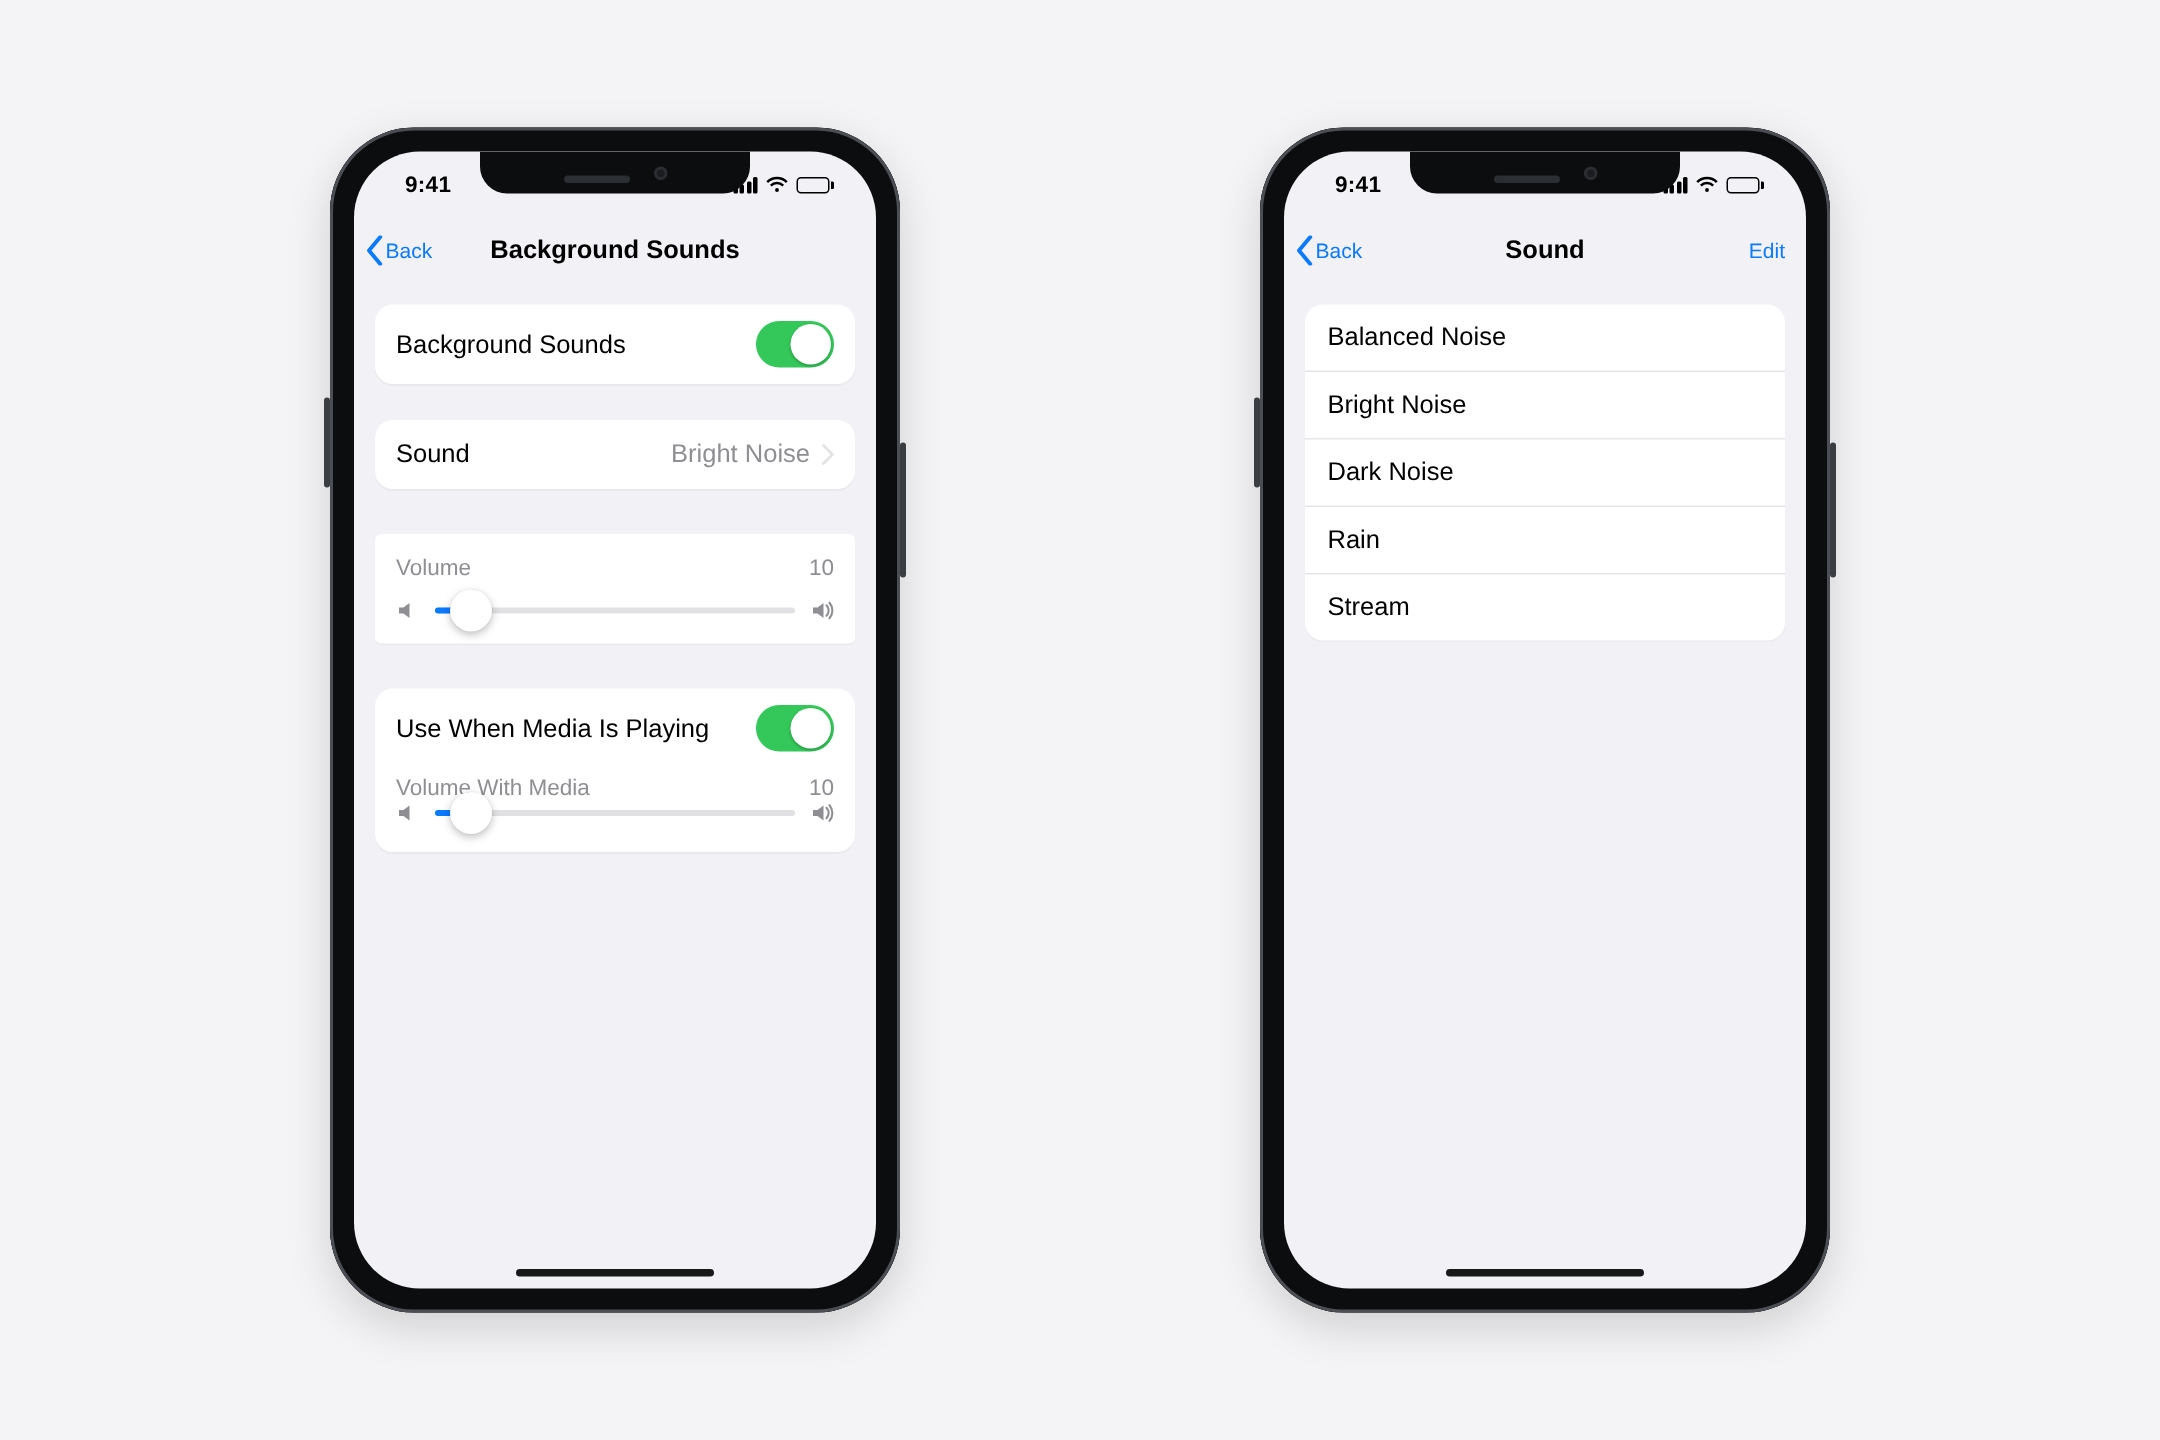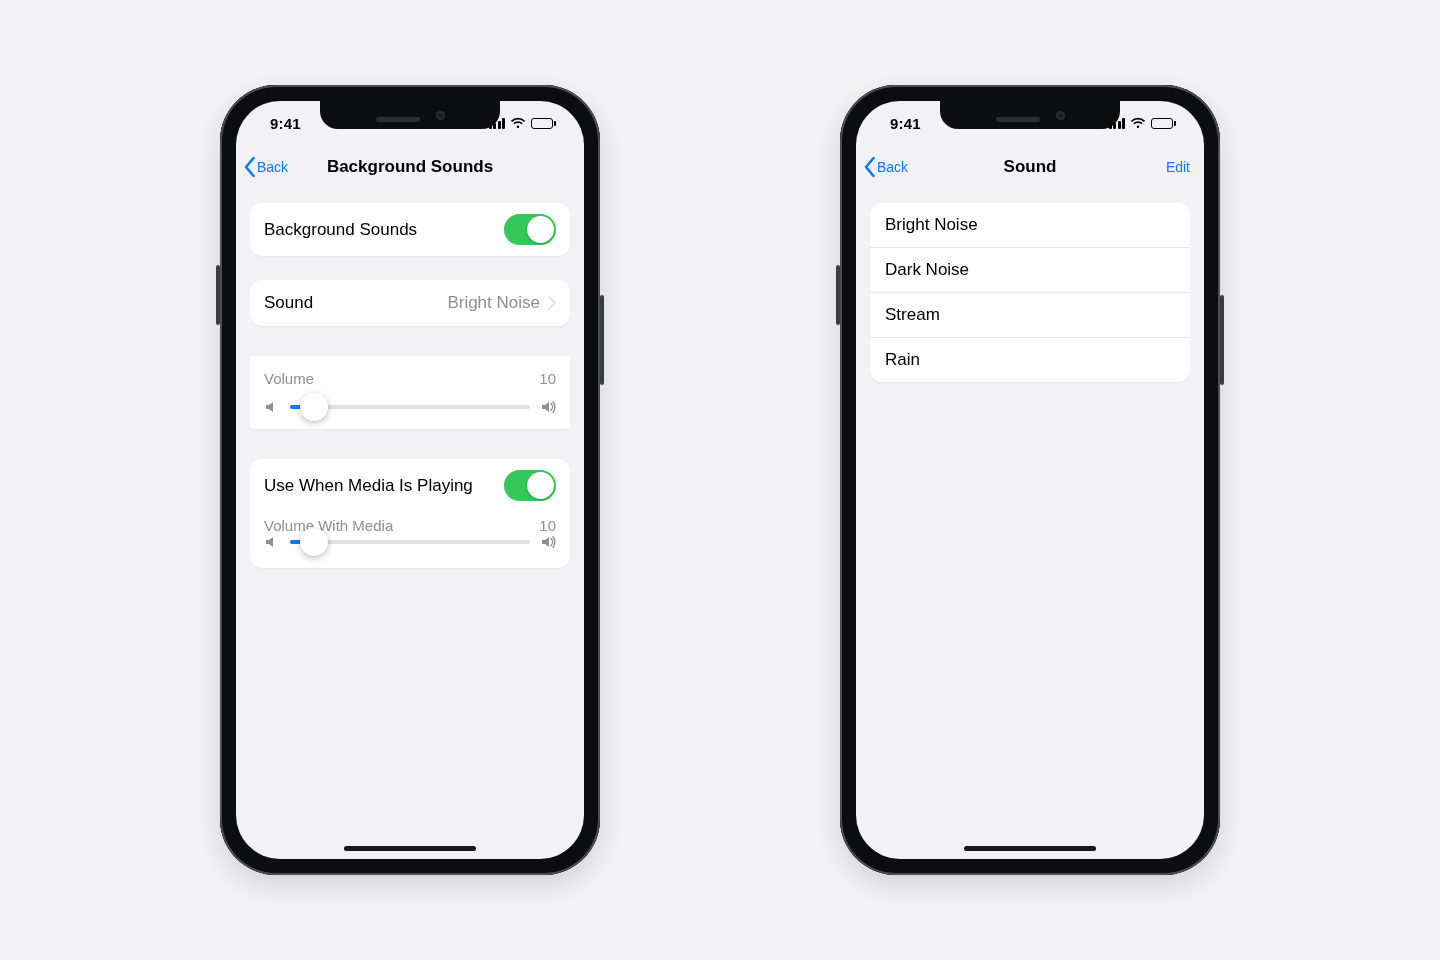--- a/index.html
+++ b/index.html
@@ -323,22 +323,23 @@
       </div>
       <div class="nav-title">Sound</div>
       <div class="nav-right">
         <span>Edit</span>
       </div>
     </div>
 
     <div class="content">
       <div class="card" id="sound-list">
 
+      <div class="list-item">Balanced Noise</div>
           <div class="list-item">Bright Noise</div>
           <div class="list-item">Dark Noise</div>
+          <div class="list-item">Rain</div>
           <div class="list-item">Stream</div>
-          <div class="list-item">Rain</div>
         </div>
     </div>
 
     <div class="home-ind"></div>
   </div>
 </div>
 
 </body></html>

